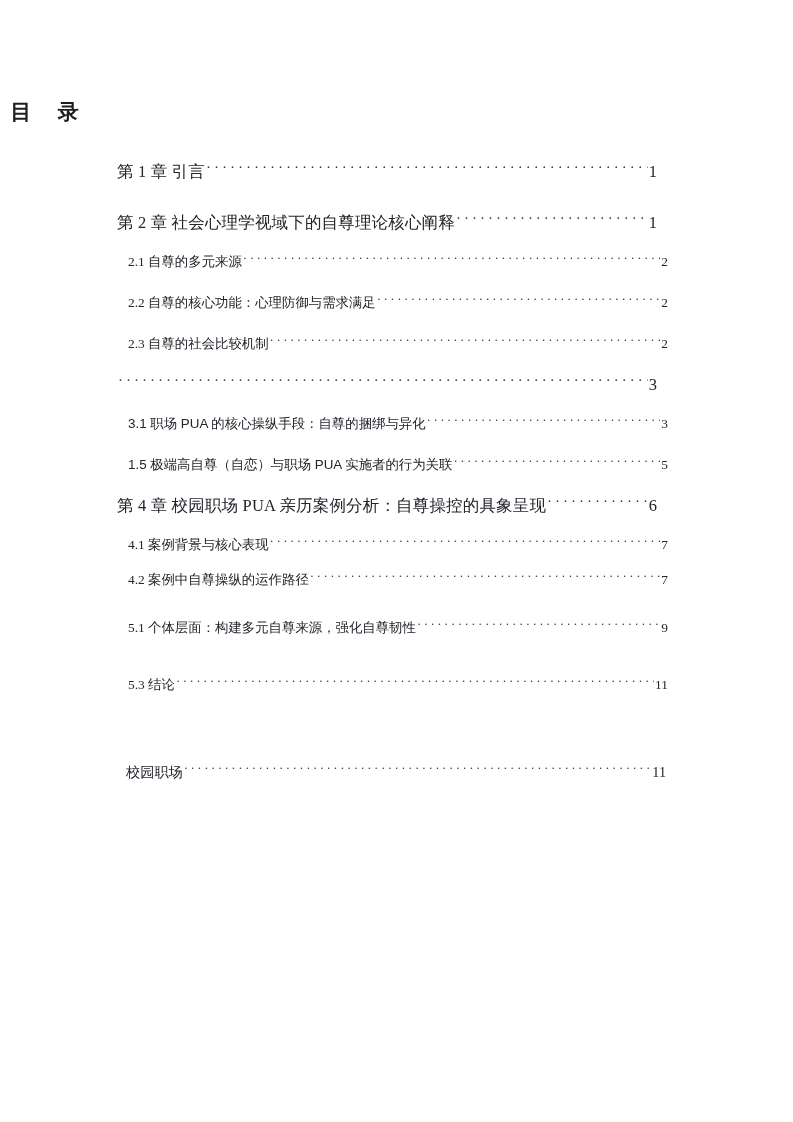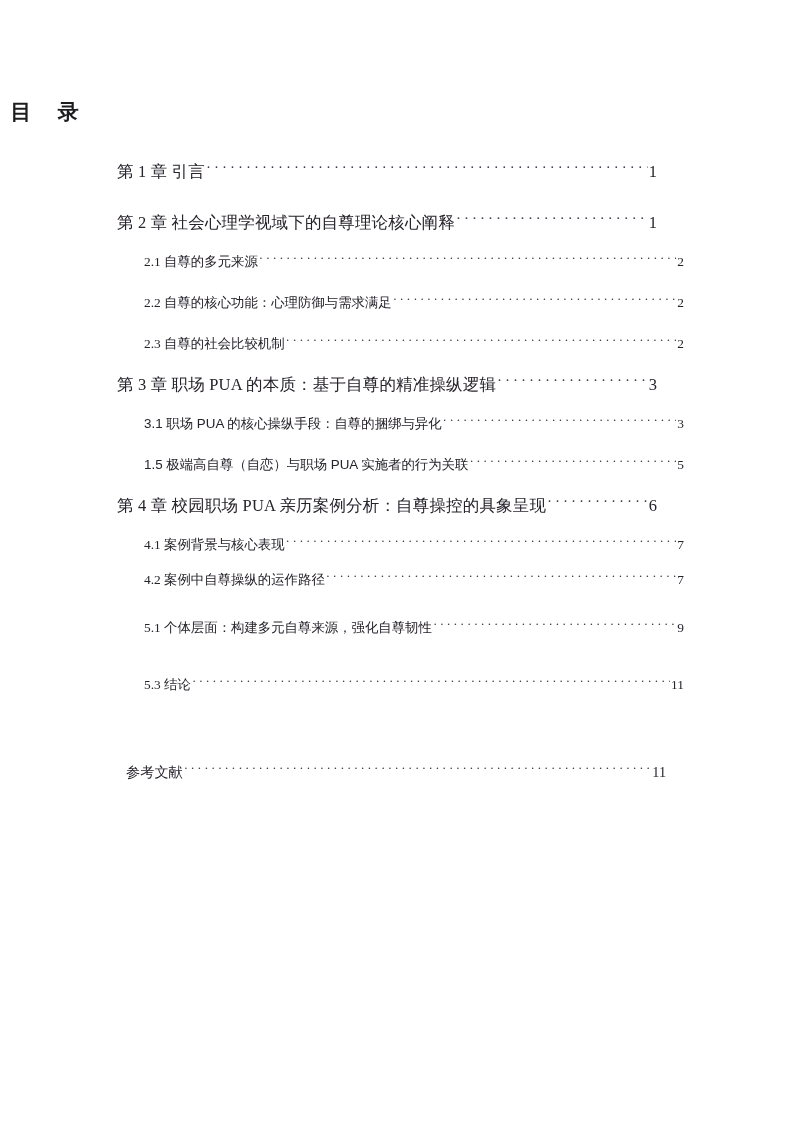--- a/index.html
+++ b/index.html
@@ -92,21 +92,21 @@
     margin-left: 0px;
     height: 29px;
   }
   .lvl1 .label { letter-spacing: 0.01em; }
   .lvl1 .leader::before { font-size: 15px; letter-spacing: 0.2em; }
   .lvl1 .pageno { font-size: 16.5px; }
 
   
   .lvl2 {
     font-size: 13.4px;
-    margin-left: 27px;
+    margin-left: 11px;
     height: 25px;
   }
   .lvl2 .leader::before { font-size: 13px; letter-spacing: 0.19em; }
   .lvl2 .pageno { font-size: 13.4px; }
 
   
   .refs {
     font-size: 14.2px;
     margin-left: 9px;
     height: 26px;
@@ -162,21 +162,20 @@
     <div class="gap-lvl2b"></div>
 
     <div class="entry lvl2">
       <span class="label">2.3  自尊的社会比较机制 </span>
       <span class="leader"></span>
       <span class="pageno">2</span>
     </div>
     <div class="gap-lvl2"></div>
 
     <div class="entry lvl1">
-      <span class="label">第 3 章  职场 PUA 的本质：基于自尊的精准操纵逻辑</span>
       <span class="leader"></span>
       <span class="pageno">3</span>
     </div>
     <div class="gap-lvl2"></div>
 
     <div class="entry lvl2">
       <span class="label sans">3.1  职场 PUA 的核心操纵手段：自尊的捆绑与异化</span>
       <span class="leader"></span>
       <span class="pageno">3</span>
     </div>
@@ -223,19 +222,19 @@
 
     <div class="entry lvl2">
       <span class="label">5.3  结论 </span>
       <span class="leader"></span>
       <span class="pageno">11</span>
     </div>
 
     <div class="gap-refs"></div>
 
     <div class="entry refs">
-      <span class="label">参考文献 </span>
+      <span class="label">校园职场 </span>
       <span class="leader"></span>
       <span class="pageno">11</span>
     </div>
 
   </div>
 </div>
 
 </body></html>

